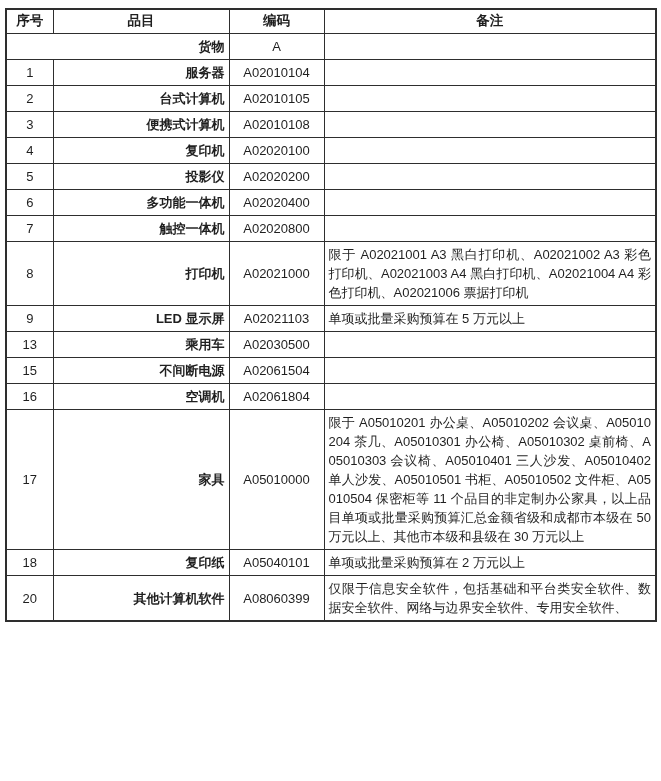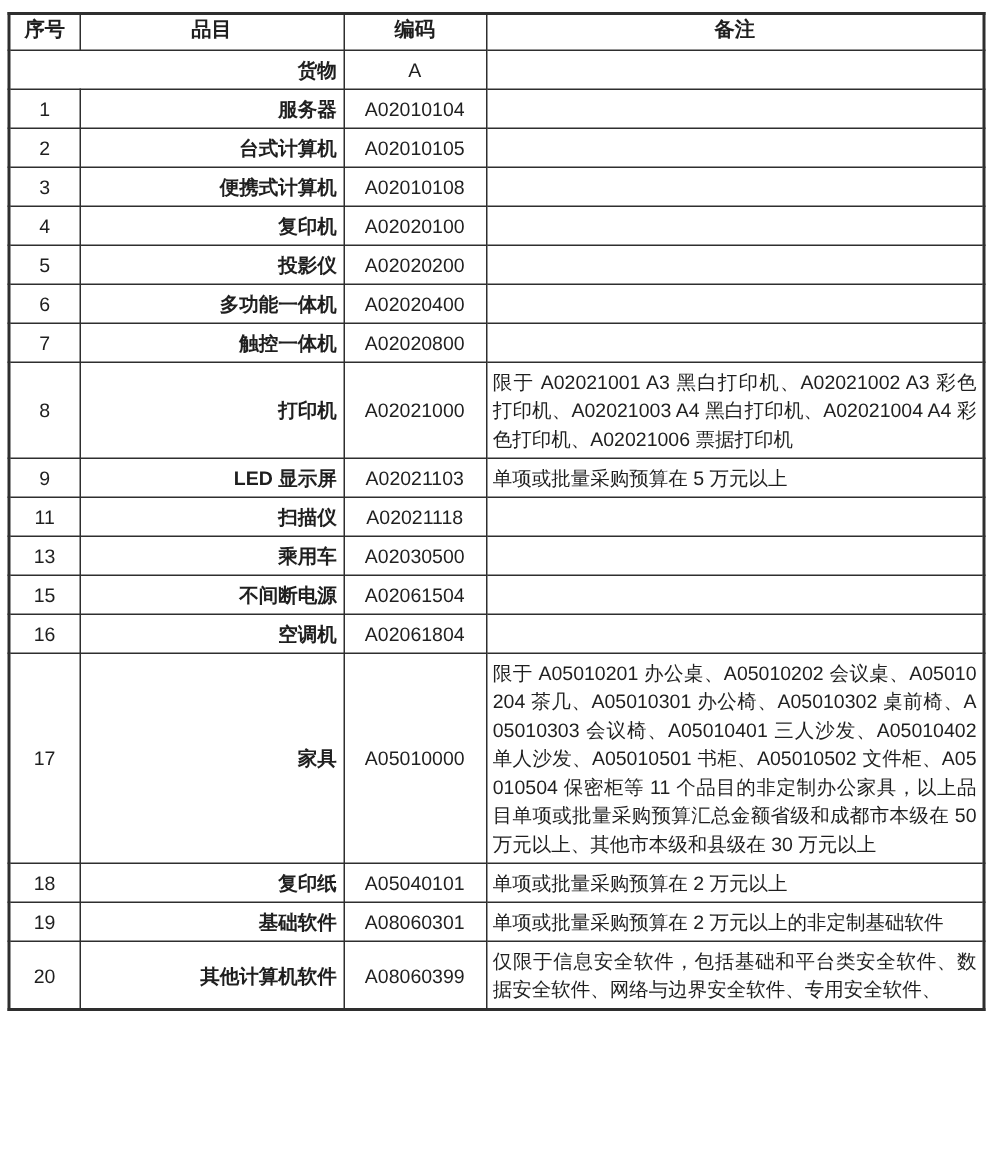--- a/index.html
+++ b/index.html
@@ -127,26 +127,20 @@
           <td class="code">A02021000</td>
           <td class="remark">限于 A02021001 A3 黑白打印机、A02021002 A3 彩色打印机、A02021003 A4 黑白打印机、A02021004 A4 彩色打印机、A02021006 票据打印机</td>
         </tr>
         <tr>
           <td class="num">9</td>
           <td class="item">LED 显示屏</td>
           <td class="code">A02021103</td>
           <td class="remark">单项或批量采购预算在 5 万元以上</td>
         </tr>
         <tr>
-          <td class="num">11</td>
-          <td class="item">扫描仪</td>
-          <td class="code">A02021118</td>
-          <td class="remark"></td>
-        </tr>
-        <tr>
           <td class="num">13</td>
           <td class="item">乘用车</td>
           <td class="code">A02030500</td>
           <td class="remark"></td>
         </tr>
         <tr>
           <td class="num">15</td>
           <td class="item">不间断电源</td>
           <td class="code">A02061504</td>
           <td class="remark"></td>
@@ -163,26 +157,20 @@
           <td class="code">A05010000</td>
           <td class="remark">限于 A05010201 办公桌、A05010202 会议桌、A05010204 茶几、A05010301 办公椅、A05010302 桌前椅、A05010303 会议椅、A05010401 三人沙发、A05010402 单人沙发、A05010501 书柜、A05010502 文件柜、A05010504 保密柜等 11 个品目的非定制办公家具，以上品目单项或批量采购预算汇总金额省级和成都市本级在 50 万元以上、其他市本级和县级在 30 万元以上</td>
         </tr>
         <tr>
           <td class="num">18</td>
           <td class="item">复印纸</td>
           <td class="code">A05040101</td>
           <td class="remark">单项或批量采购预算在 2 万元以上</td>
         </tr>
         <tr>
-          <td class="num">19</td>
-          <td class="item">基础软件</td>
-          <td class="code">A08060301</td>
-          <td class="remark">单项或批量采购预算在 2 万元以上的非定制基础软件</td>
-        </tr>
-        <tr>
           <td class="num">20</td>
           <td class="item">其他计算机软件</td>
           <td class="code">A08060399</td>
           <td class="remark">仅限于信息安全软件，包括基础和平台类安全软件、数据安全软件、网络与边界安全软件、专用安全软件、</td>
         </tr>
       </tbody>
   </table>
 </div>
 
 </body></html>

